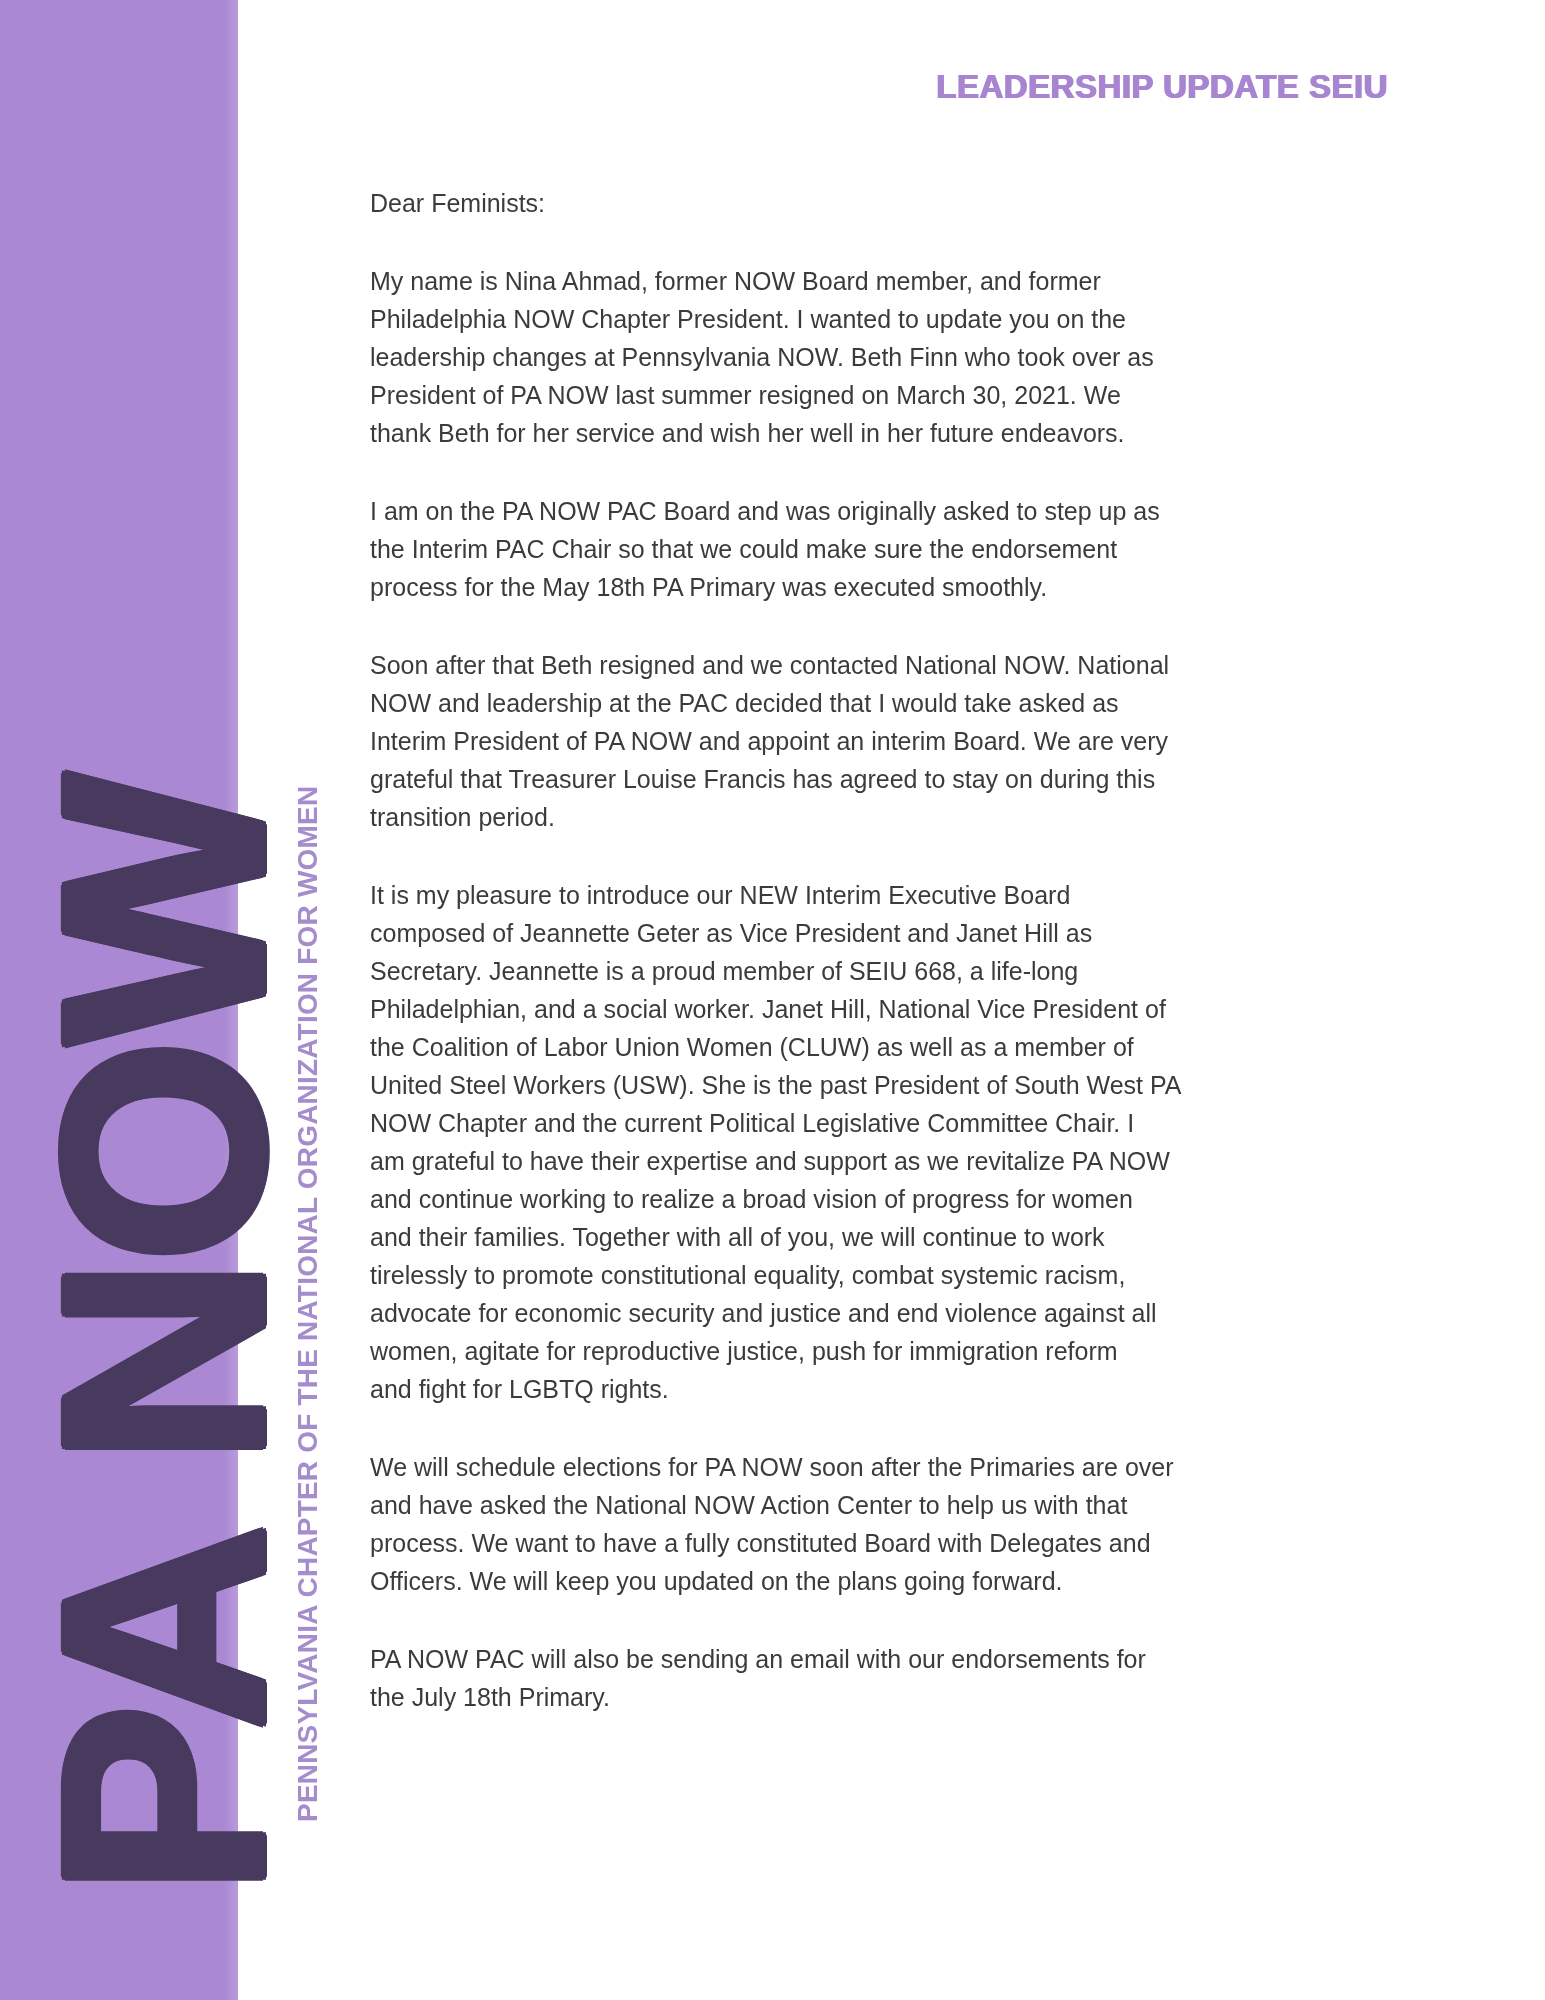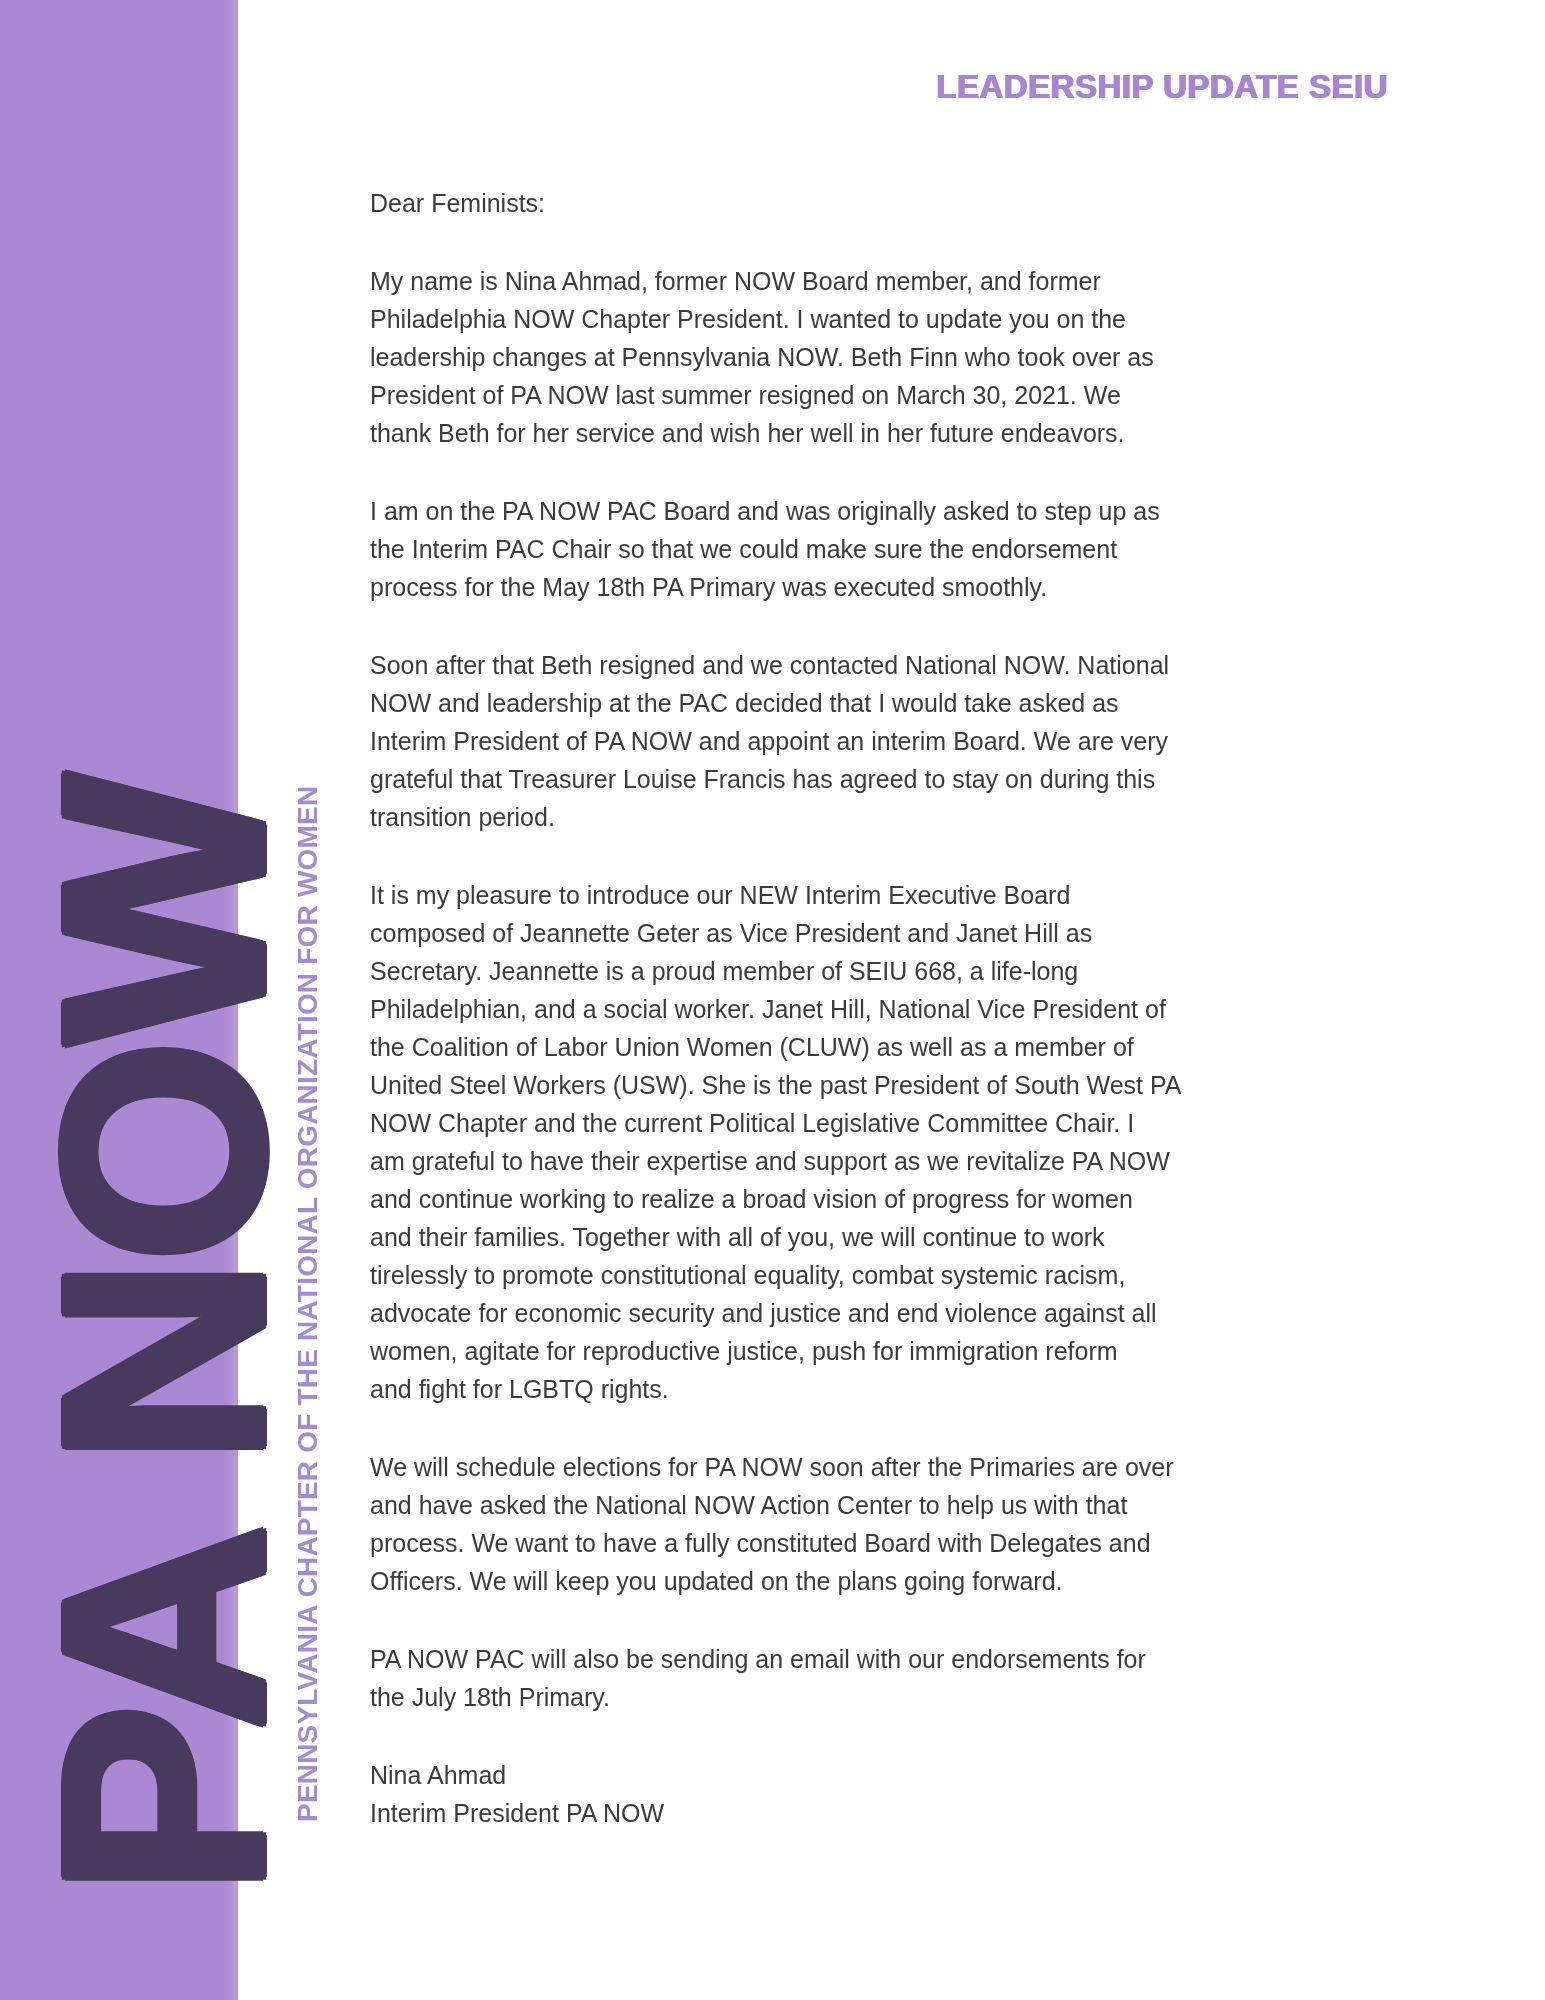--- a/index.html
+++ b/index.html
@@ -146,17 +146,15 @@
 and fight for LGBTQ rights.</p>
 
     <p>We will schedule elections for PA NOW soon after the Primaries are over
 and have asked the National NOW Action Center to help us with that
 process. We want to have a fully constituted Board with Delegates and
 Officers. We will keep you updated on the plans going forward.</p>
 
     <p>PA NOW PAC will also be sending an email with our endorsements for
 the July 18th Primary.</p>
 
-    <p>Nina Ahmad
-Interim President PA NOW</p>
   </div>
 
 </div>
 
 </body></html>

